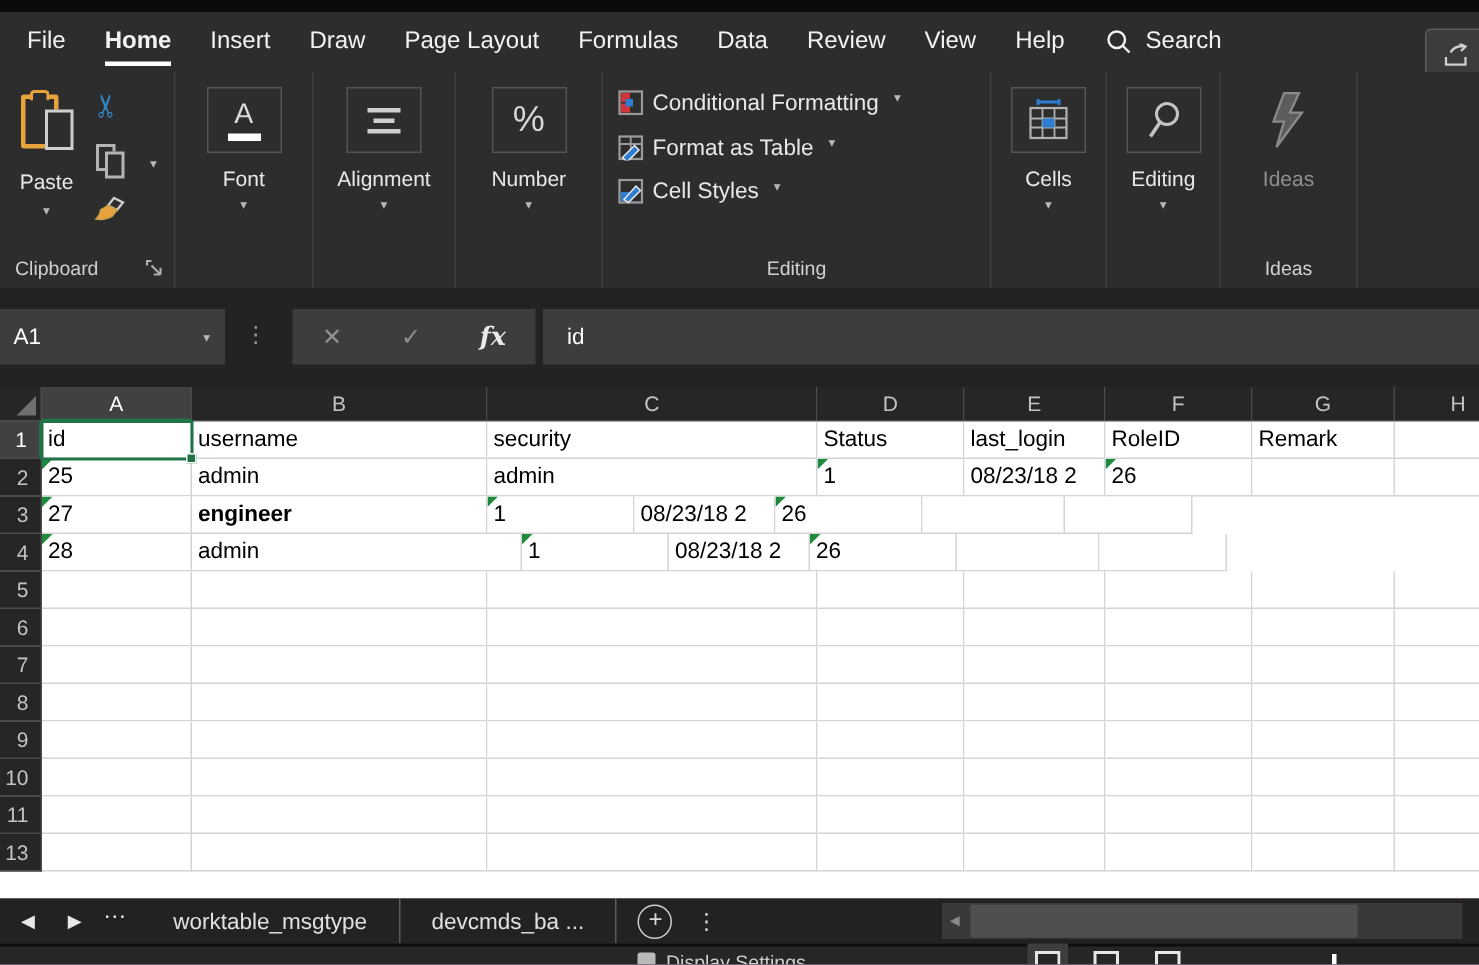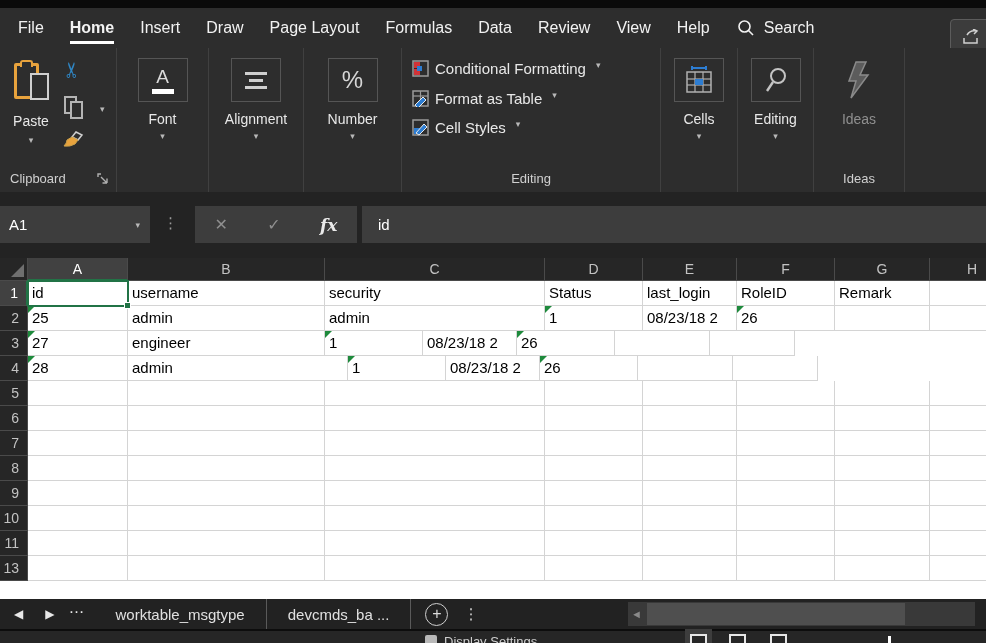--- a/index.html
+++ b/index.html
@@ -338,21 +338,21 @@
           <div class="cell" style="width: 220px;">admin</div>
           <div class="cell" style="width: 98px;"><span class="flag" style="border-top-color: rgb(30, 138, 60);"></span>1</div>
           <div class="cell" style="width: 94px;">08/23/18 2</div>
           <div class="cell" style="width: 98px;"><span class="flag" style="border-top-color: rgb(30, 138, 60);"></span>26</div>
           <div class="cell" style="width: 95px;"></div>
           <div class="cell" style="width: 85px;"></div>
         </div>
         <div class="grid-row">
           <div class="row-num">3</div>
           <div class="cell" style="width: 100px;"><span class="flag" style="border-top-color: rgb(30, 138, 60);"></span>27</div>
-          <div class="cell" style="width: 197px;">engineer</div>
+          <div class="cell" style="width: 197px; font-weight: bold;">engineer</div>
           <div class="cell" style="width: 98px;"><span class="flag" style="border-top-color: rgb(30, 138, 60);"></span>1</div>
           <div class="cell" style="width: 94px;">08/23/18 2</div>
           <div class="cell" style="width: 98px;"><span class="flag" style="border-top-color: rgb(30, 138, 60);"></span>26</div>
           <div class="cell" style="width: 95px;"></div>
           <div class="cell" style="width: 85px;"></div>
         </div>
         <div class="grid-row">
           <div class="row-num">4</div>
           <div class="cell" style="width: 100px;"><span class="flag" style="border-top-color: rgb(30, 138, 60);"></span>28</div>
           <div class="cell" style="width: 220px;">admin</div>

